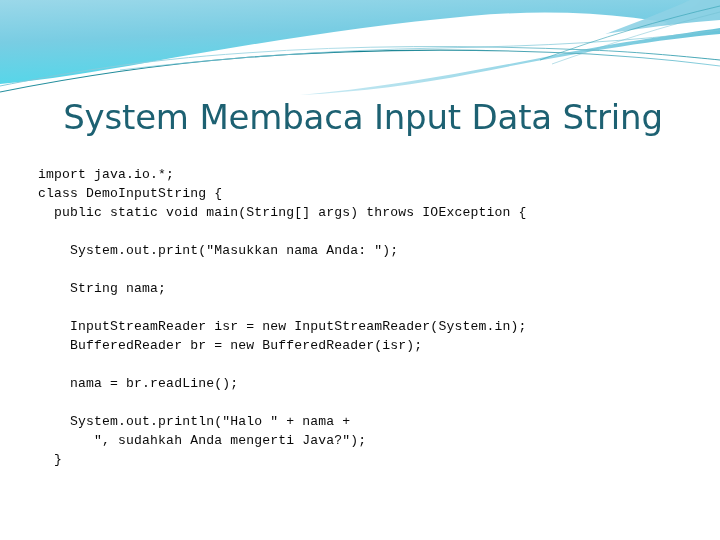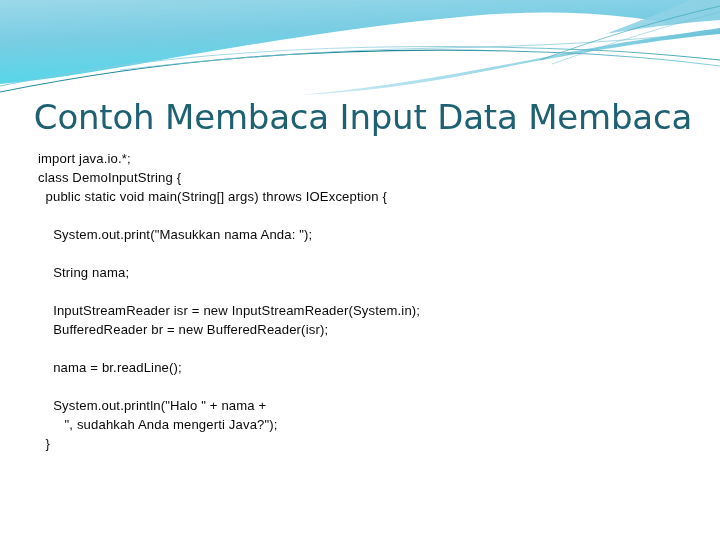--- a/index.html
+++ b/index.html
@@ -33,23 +33,23 @@
     font-size: 34px;
     font-weight: 400;
     letter-spacing: -0.2px;
     color: #1d6172;
     text-align: center;
     white-space: nowrap;
   }
   #code-block {
     position: absolute;
     left: 38px;
-    top: 136px;
+    top: 152px;
     width: 660px;
-    font-family: Liberation Sans, sans-serif;
+    font-family: Liberation Mono, monospace;
     font-size: 13.1px;
     line-height: 19px;
     color: #0a0a0a;
     white-space: pre;
     letter-spacing: 0.15px;
   }
   .code-line {
     height: 19px;
     white-space: pre;
   }
@@ -104,17 +104,17 @@
     <path d="M0,92 C60,80 140,66 240,58 C350,49 470,48 590,54 C640,57 690,62 720,66" fill="none" stroke="url(#lineGrad)" stroke-width="1.1"></path>
 
     <path d="M0,86 C60,74 140,60 245,53 C355,45 470,45 590,50 C640,52 690,57 720,60" fill="none" stroke="url(#lineGrad2)" stroke-width="0.9"></path>
 
     <path d="M120,70 C220,58 330,50 440,48 C540,46 630,42 720,30" fill="none" stroke="#7fc7d8" stroke-width="0.8" opacity="0.9"></path>
 
     <path d="M720,6 C660,20 600,38 540,60" fill="none" stroke="#2f9fb2" stroke-width="0.8" opacity="0.75"></path>
     <path d="M720,12 C665,26 608,44 552,64" fill="none" stroke="#6fbdd0" stroke-width="0.7" opacity="0.7"></path>
   </svg>
 
-  <div id="slide-title">Contoh Membaca Input Data Membaca</div>
+  <div id="slide-title">System Membaca Input Data String</div>
 
   <pre id="code-block"><div class="code-line">import java.io.*;</div><div class="code-line">class DemoInputString {</div><div class="code-line">  public static void main(String[] args) throws IOException {</div><div class="code-line blank">&nbsp;</div><div class="code-line">    System.out.print("Masukkan nama Anda: ");</div><div class="code-line blank">&nbsp;</div><div class="code-line">    String nama;</div><div class="code-line blank">&nbsp;</div><div class="code-line">    InputStreamReader isr = new InputStreamReader(System.in);</div><div class="code-line">    BufferedReader br = new BufferedReader(isr);</div><div class="code-line blank">&nbsp;</div><div class="code-line">    nama = br.readLine();</div><div class="code-line blank">&nbsp;</div><div class="code-line">    System.out.println("Halo " + nama +</div><div class="code-line">       ", sudahkah Anda mengerti Java?");</div><div class="code-line">  }</div></pre>
 
 </div>
 
 </body></html>

